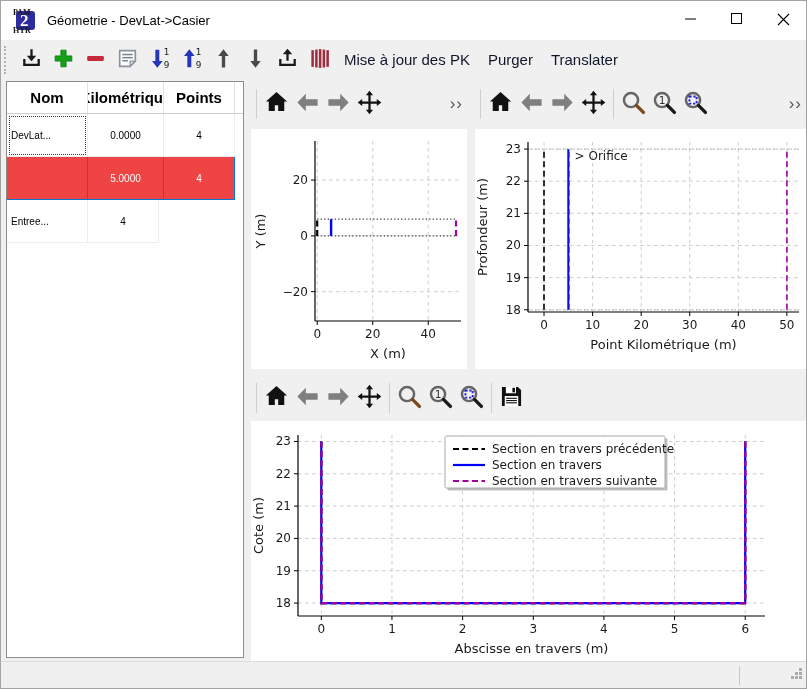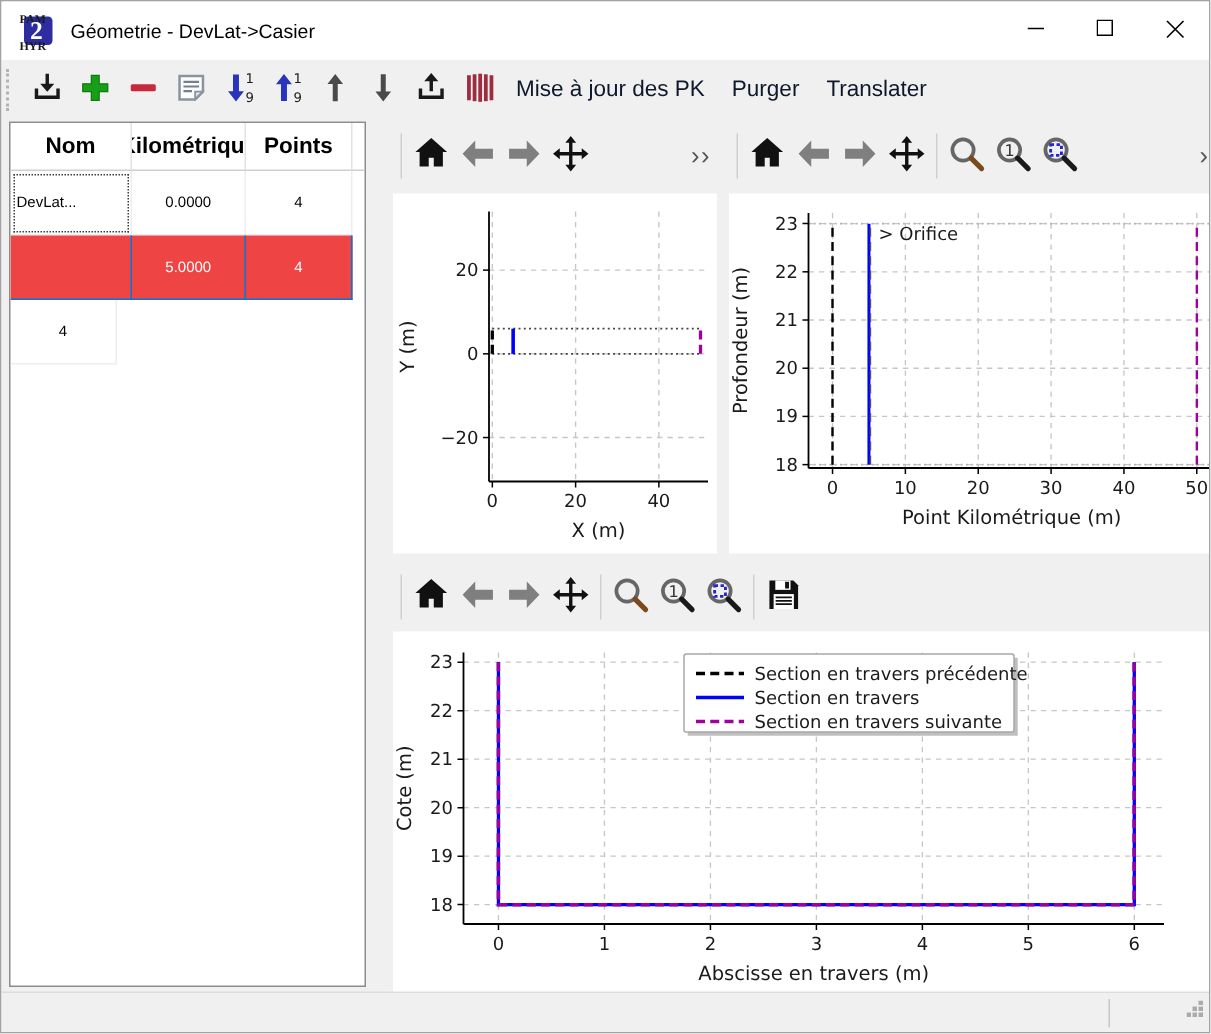--- a/index.html
+++ b/index.html
@@ -20,21 +20,21 @@
 
   
   .toolbar{height:39px;flex:0 0 39px;background:#f0f0f0;display:flex;align-items:center;padding-left:3px}
   .tb-handle{width:7px;height:28px;border-left:2px dotted #b3b3b3;margin-right:4px}
   .tb-btn{width:32px;height:32px;display:flex;align-items:center;justify-content:center;border:none;background:transparent}
   .tb-btn svg{width:25px;height:25px}
   .tb-text-btn{border:none;background:transparent;font-size:15px;color:#0f172a;padding:6px 9px;white-space:nowrap}
 
   
   .content{flex:1 1 auto;display:flex;background:#f0f0f0;overflow:hidden}
-  .table-panel{width:238px;flex:0 0 238px;margin:2px 11px 3px 5px;background:#fff;border:1px solid #8c8c8c;overflow:hidden}
+  .table-panel{width:238px;flex:0 0 238px;margin:2px 0 3px 5px;background:#fff;border:1px solid #8c8c8c;overflow:hidden}
   .tbl-header{display:flex;border-bottom:1px solid #cfcfcf}
   .hcell{height:31px;display:flex;align-items:center;justify-content:center;font-weight:bold;font-size:15px;
     white-space:nowrap;overflow:hidden;border-right:1px solid #e2e2e2}
   .c-nom{width:81px;flex:0 0 81px}.c-km{width:76px;flex:0 0 76px}.c-pts{width:71px;flex:0 0 71px}
   .trow{display:flex}
   .cell{height:43px;display:flex;align-items:center;justify-content:center;font-size:10px;color:#000;
     border-right:1px solid #ededed;border-bottom:1px solid #ededed;white-space:nowrap;overflow:hidden}
   .cell.nom{justify-content:flex-start;padding-left:4px}
   .trow.selected .cell{background:#ef4444;color:#fff;border-color:#0078d7}
   .cell.focused{outline:1px dotted #3c3c3c;outline-offset:-3px}
@@ -187,20 +187,21 @@
             <div class="cell c-nom nom focused">DevLat...</div>
             <div class="cell c-km">0.0000</div>
             <div class="cell c-pts">4</div>
           </div>
           <div class="trow selected">
             <div class="cell c-nom nom"></div>
             <div class="cell c-km">5.0000</div>
             <div class="cell c-pts">4</div>
           </div>
           <div class="trow">
+            <div class="cell c-nom nom">Entree...</div>
             <div class="cell c-pts">4</div>
           </div>
         </div>
     </div>
 
     <div class="plots">
 
       <div class="nav-toolbar" id="nav1">
         <div class="nav-sep"></div>
         <button class="nav-btn">

